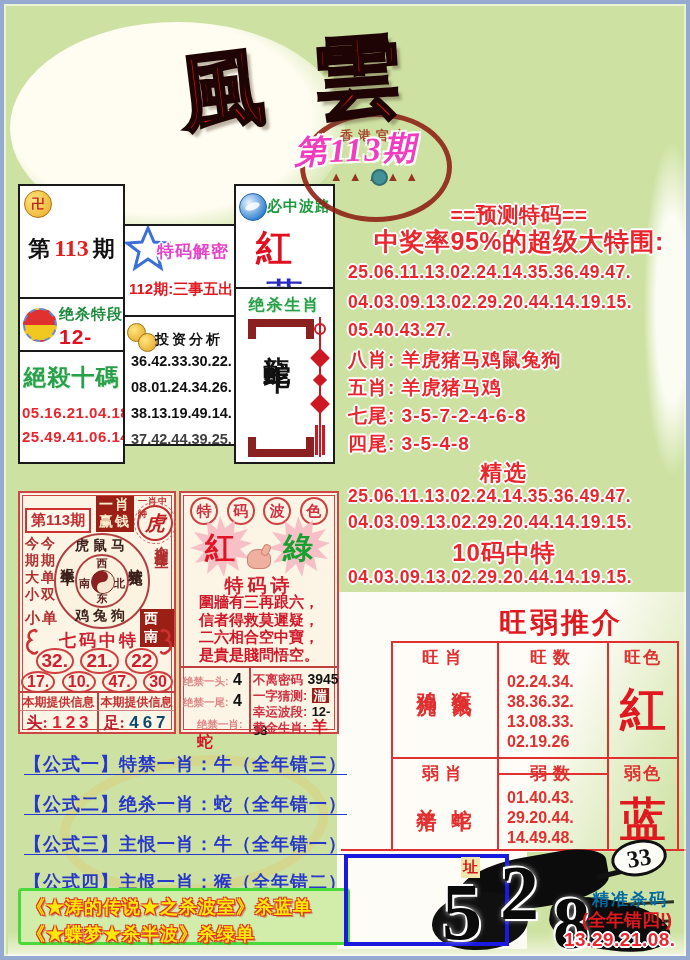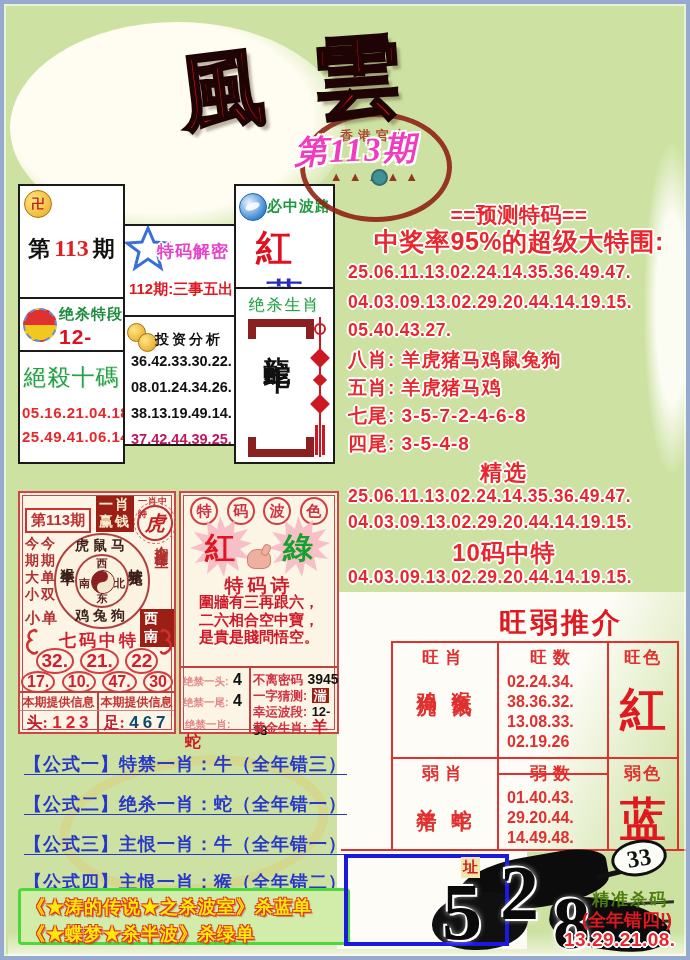--- a/index.html
+++ b/index.html
@@ -7,21 +7,21 @@
         box-sizing:border-box;overflow:hidden;font-family:"Liberation Sans",sans-serif;}
   .page::after{content:"";position:absolute;inset:0;border:2px solid rgba(255,255,255,.55);pointer-events:none;z-index:50;}
   .abs{position:absolute;}
   .blob{position:absolute;border-radius:50%;pointer-events:none;}
   
   .ow{text-shadow:-1px -1px 0 #fff,1px -1px 0 #fff,-1px 1px 0 #fff,1px 1px 0 #fff,-2px 0 0 #fff,2px 0 0 #fff,0 2px 0 #fff,0 -2px 0 #fff;}
   .rednum{color:#e8262c;font-weight:bold;letter-spacing:.5px;}
   .box{position:absolute;background:#fff;border:2px solid #1a1a1a;box-sizing:border-box;}
   .creambox{position:absolute;background:#fcf5e6;border:2px solid #cf4444;box-sizing:border-box;}
   .creambox::before{content:"";position:absolute;inset:2px;border:1px solid #cf4444;pointer-events:none;}
-  .gtitle{color:#28a04a;font-weight:normal;text-shadow:1px 1px 0 #d8f0d8;}
+  .gtitle{color:#28a04a;font-weight:bold;text-shadow:1px 1px 0 #d8f0d8;}
   .vert{writing-mode:vertical-rl;text-orientation:upright;}
   .ellipse-num{display:inline-block;border:2px solid #d04040;border-radius:50%;padding:0 4px;margin:0 1px;color:#d02030;font-weight:bold;}
   .wr-cell{position:absolute;box-sizing:border-box;border:2px solid #e03030;text-align:center;}
   .wr-label{color:#e03030;font-weight:bold;font-size:17px;letter-spacing:6px;padding-top:3px;}
   .formula{position:absolute;left:20px;color:#2838c8;font-weight:bold;font-size:18px;letter-spacing:1px;
            text-decoration:underline;text-underline-offset:4px;}
   .burst{position:absolute;width:66px;height:66px;display:flex;align-items:center;justify-content:center;}
   .poemline{line-height:17.5px;}
   .taiji{width:22px;height:22px;border-radius:50%;border:1px solid #7a2a20;
          background:linear-gradient(90deg,#8a2020 50%,#f6e8d0 50%);position:relative;}
@@ -85,21 +85,21 @@
 
   <div class="box" style="left:119px;top:311px;width:113px;height:131px;">
     <div class="abs" style="left:2px;top:6px;width:30px;height:30px;">
       <div class="abs" style="left:0;top:0;width:17px;height:17px;border-radius:50%;background:radial-gradient(circle at 35% 35%,#ffe680,#e0a020);border:1px solid #a87010;"></div>
       <div class="abs" style="left:11px;top:10px;width:17px;height:17px;border-radius:50%;background:radial-gradient(circle at 35% 35%,#ffe680,#e0a020);border:1px solid #a87010;"></div>
     </div>
     <div class="abs" style="left:30px;top:14px;font-size:14px;font-weight:bold;color:#111;letter-spacing:3px;">投资分析</div>
     <div class="abs" style="left:6px;top:36px;font-size:14.5px;font-weight:bold;color:#111;">36.42.33.30.22.</div>
     <div class="abs" style="left:6px;top:62px;font-size:14.5px;font-weight:bold;color:#111;">08.01.24.34.26.</div>
     <div class="abs" style="left:6px;top:88px;font-size:14.5px;font-weight:bold;color:#111;">38.13.19.49.14.</div>
-    <div class="abs" style="left:6px;top:114px;font-size:14.5px;font-weight:bold;color:#be185d;">37.42.44.39.25.</div>
+    <div class="abs" style="left:6px;top:114px;font-size:14.5px;font-weight:bold;color:#404040;">37.42.44.39.25.</div>
   </div>
 
   <div class="box" style="left:230px;top:180px;width:101px;height:105px;">
     <div class="abs" style="left:3px;top:7px;width:26px;height:26px;border-radius:50%;background:radial-gradient(circle at 35% 35%,#eaf6ff,#2e7fd0 75%);border:1px solid #1d5fa8;">
       <div class="abs" style="left:5px;top:9px;width:15px;height:7px;border-radius:50%;background:rgba(255,255,255,.85);transform:rotate(-20deg);"></div>
     </div>
     <div class="abs" style="left:31px;top:11px;font-size:15px;font-weight:bold;color:#1c9a3c;letter-spacing:1px;">必中波路</div>
     <div class="abs serif" style="left:0;top:38px;width:100%;text-align:center;font-weight:bold;font-size:36px;">
       <span style="color:#e01020;">紅</span>
       <span style="display:inline-block;width:12px;"></span>
@@ -242,35 +242,36 @@
           <polygon fill="#f6b6c0" opacity=".85" points="33,1 38,13 48,5 47,18 61,14 53,25 65,28 53,34 63,44 49,42 52,56 40,48 37,62 31,49 20,59 22,45 8,48 17,37 3,33 16,28 7,17 21,20 20,6 30,14"></polygon>
         </svg>
       <span class="serif" style="position:absolute;font-size:30px;font-weight:bold;color:#16a030;">綠</span>
     </div>
     <div class="abs" style="left:66px;top:56px;width:22px;height:18px;background:#f0b0a0;border:1px solid #d08070;border-radius:45% 45% 35% 35%;">
       <div class="abs" style="left:14px;top:-6px;width:6px;height:10px;background:#f0b0a0;border:1px solid #d08070;border-radius:40%;transform:rotate(25deg);"></div>
     </div>
     <div class="abs" style="left:0;top:80px;width:100%;text-align:center;font-size:19px;font-weight:bold;color:#d02030;letter-spacing:4px;">特码诗</div>
     <div class="abs" style="left:0;top:100px;width:100%;text-align:center;font-size:15px;font-weight:bold;color:#d01828;">
       <div class="poemline">圍牆有三再跟六，</div>
+      <div class="poemline">信者得救莫遲疑，</div>
       <div class="poemline">二六相合空中寶，</div>
       <div class="poemline">是貴是賤問悟空。</div>
     </div>
     <div class="abs" style="left:0;top:173px;width:100%;border-top:2px solid #c04040;"></div>
     <div class="abs" style="left:68px;top:173px;height:66px;border-left:2px solid #c04040;"></div>
 
     <div class="abs" style="left:2px;top:178px;width:64px;">
       <span style="font-size:10.5px;color:#e08888;font-weight:bold;">绝禁一头:</span>
       <span style="font-size:16px;font-weight:bold;color:#111;">4</span>
     </div>
     <div class="abs" style="left:2px;top:199px;width:64px;">
       <span style="font-size:10.5px;color:#e08888;font-weight:bold;">绝禁一尾:</span>
       <span style="font-size:16px;font-weight:bold;color:#111;">4</span>
     </div>
-    <div class="abs" style="left:4px;top:221px;width:64px;">
+    <div class="abs" style="left:16px;top:221px;width:64px;">
       <span style="font-size:10.5px;color:#e08888;font-weight:bold;">绝禁一肖:</span>
       <span class="serif" style="font-size:16px;font-weight:bold;color:#d01828;">蛇</span>
     </div>
 
     <div class="abs" style="left:72px;top:177px;width:86px;">
       <span style="font-size:12.5px;font-weight:bold;color:#d03040;">不离密码</span>
       <span style="font-size:14px;font-weight:bold;color:#111;">3945</span>
     </div>
     <div class="abs" style="left:72px;top:193px;width:86px;">
       <span style="font-size:12.5px;font-weight:bold;color:#d03040;">一字猜测:</span>
@@ -352,17 +353,17 @@
   <div class="abs" style="left:457px;top:853px;background:#f2e6ae;color:#d01818;font-size:15px;font-weight:bold;padding:1px 2px;z-index:13;">址</div>
 
   <div class="abs serif" style="left:438px;top:868px;font-size:80px;font-weight:bold;color:#0a0a0a;z-index:14;text-shadow:0 0 6px #fff,2px 2px 0 #fff,-2px -2px 0 #fff;line-height:1;">5</div>
   <div class="abs serif" style="left:496px;top:850px;font-size:78px;font-weight:bold;color:#0a0a0a;z-index:14;text-shadow:0 0 6px #fff,2px 2px 0 #fff,-2px -2px 0 #fff;line-height:1;">2</div>
   <div class="abs serif" style="left:549px;top:882px;font-size:74px;font-weight:bold;color:#0a0a0a;z-index:14;text-shadow:0 0 6px #fff,2px 2px 0 #fff,-2px -2px 0 #fff;line-height:1;">8</div>
 
   <div class="abs" style="left:607px;top:836px;width:56px;height:36px;border:3px solid #111;border-radius:50%;background:#fdfdf8;transform:rotate(-10deg);text-align:center;z-index:13;box-sizing:border-box;">
     <span class="serif" style="font-size:24px;font-weight:bold;color:#111;line-height:30px;">33</span>
   </div>
 
-  <div class="abs" style="left:566px;top:884px;width:120px;text-align:center;font-size:17px;font-weight:bold;color:#4d7c0f;letter-spacing:2px;z-index:15;">精准杀码</div>
+  <div class="abs" style="left:566px;top:884px;width:120px;text-align:center;font-size:17px;font-weight:bold;color:#0369a1;letter-spacing:2px;z-index:15;">精准杀码</div>
   <div class="abs" style="left:560px;top:904px;width:126px;text-align:center;font-size:18px;font-weight:bold;color:#e01820;z-index:15;">(全年错四!)</div>
   <div class="abs ow rednum" style="left:560px;top:925px;font-size:19px;z-index:15;">13.29.21.08.</div>
 
 </div>
 
 </body></html>

